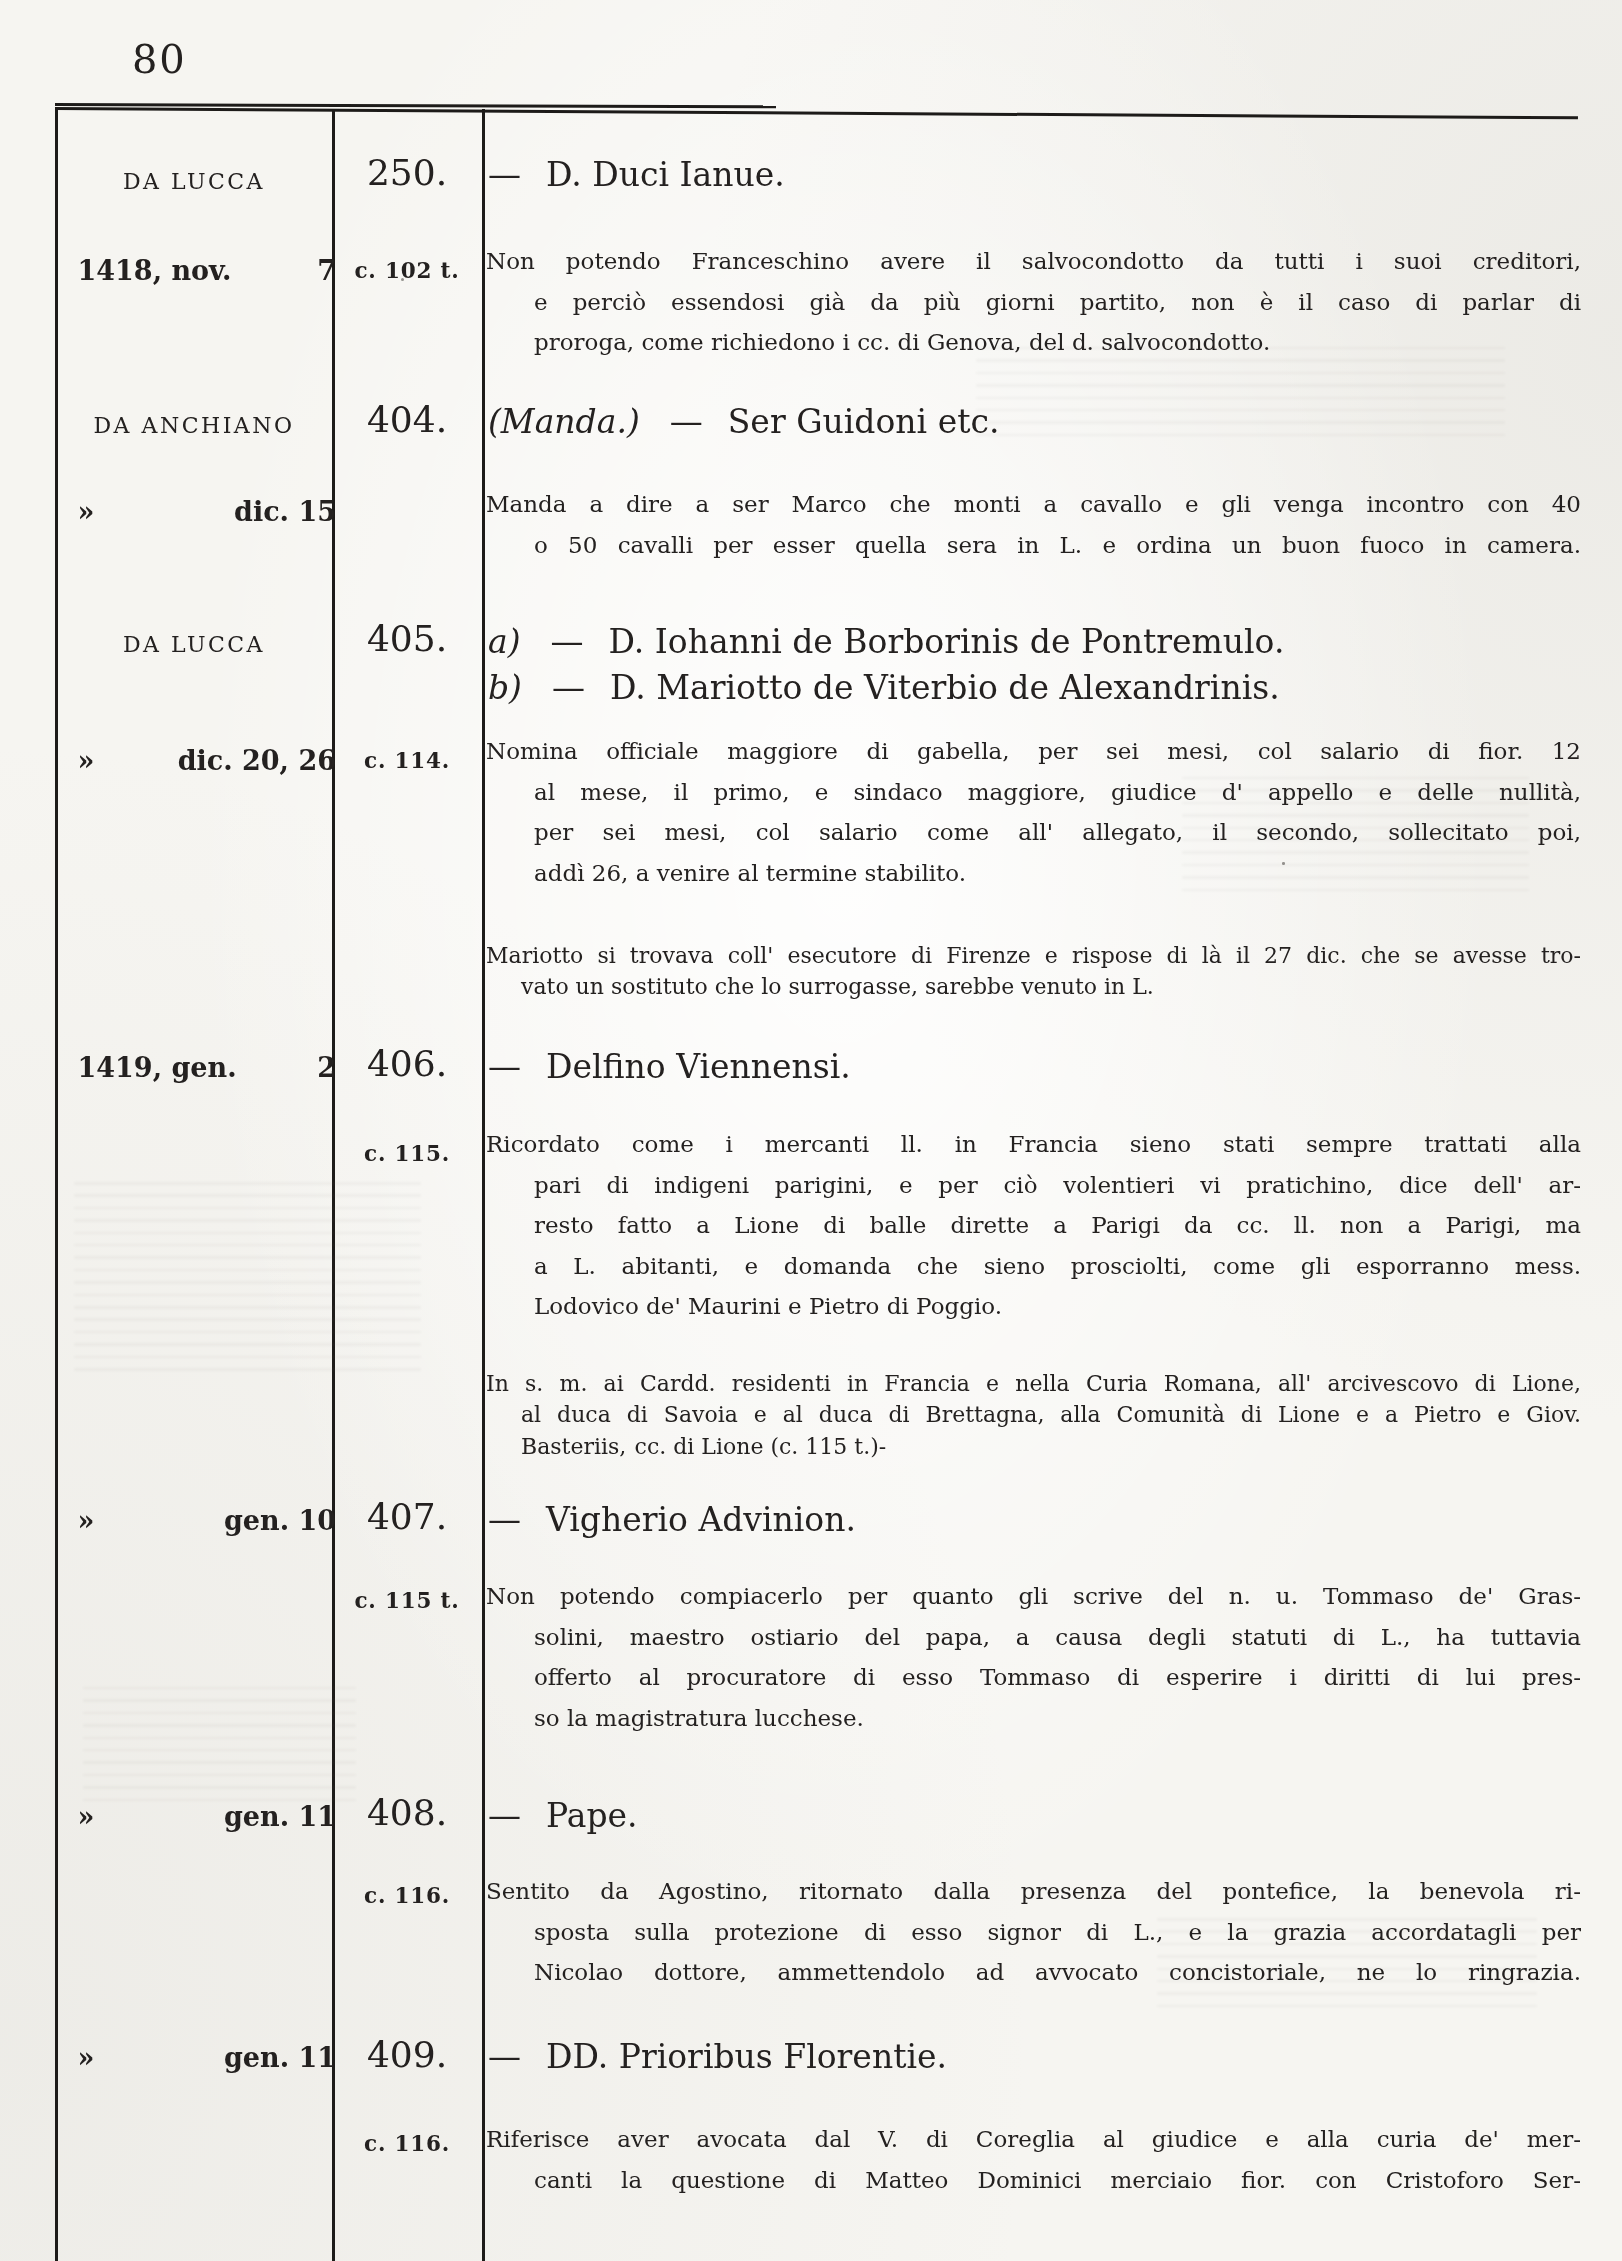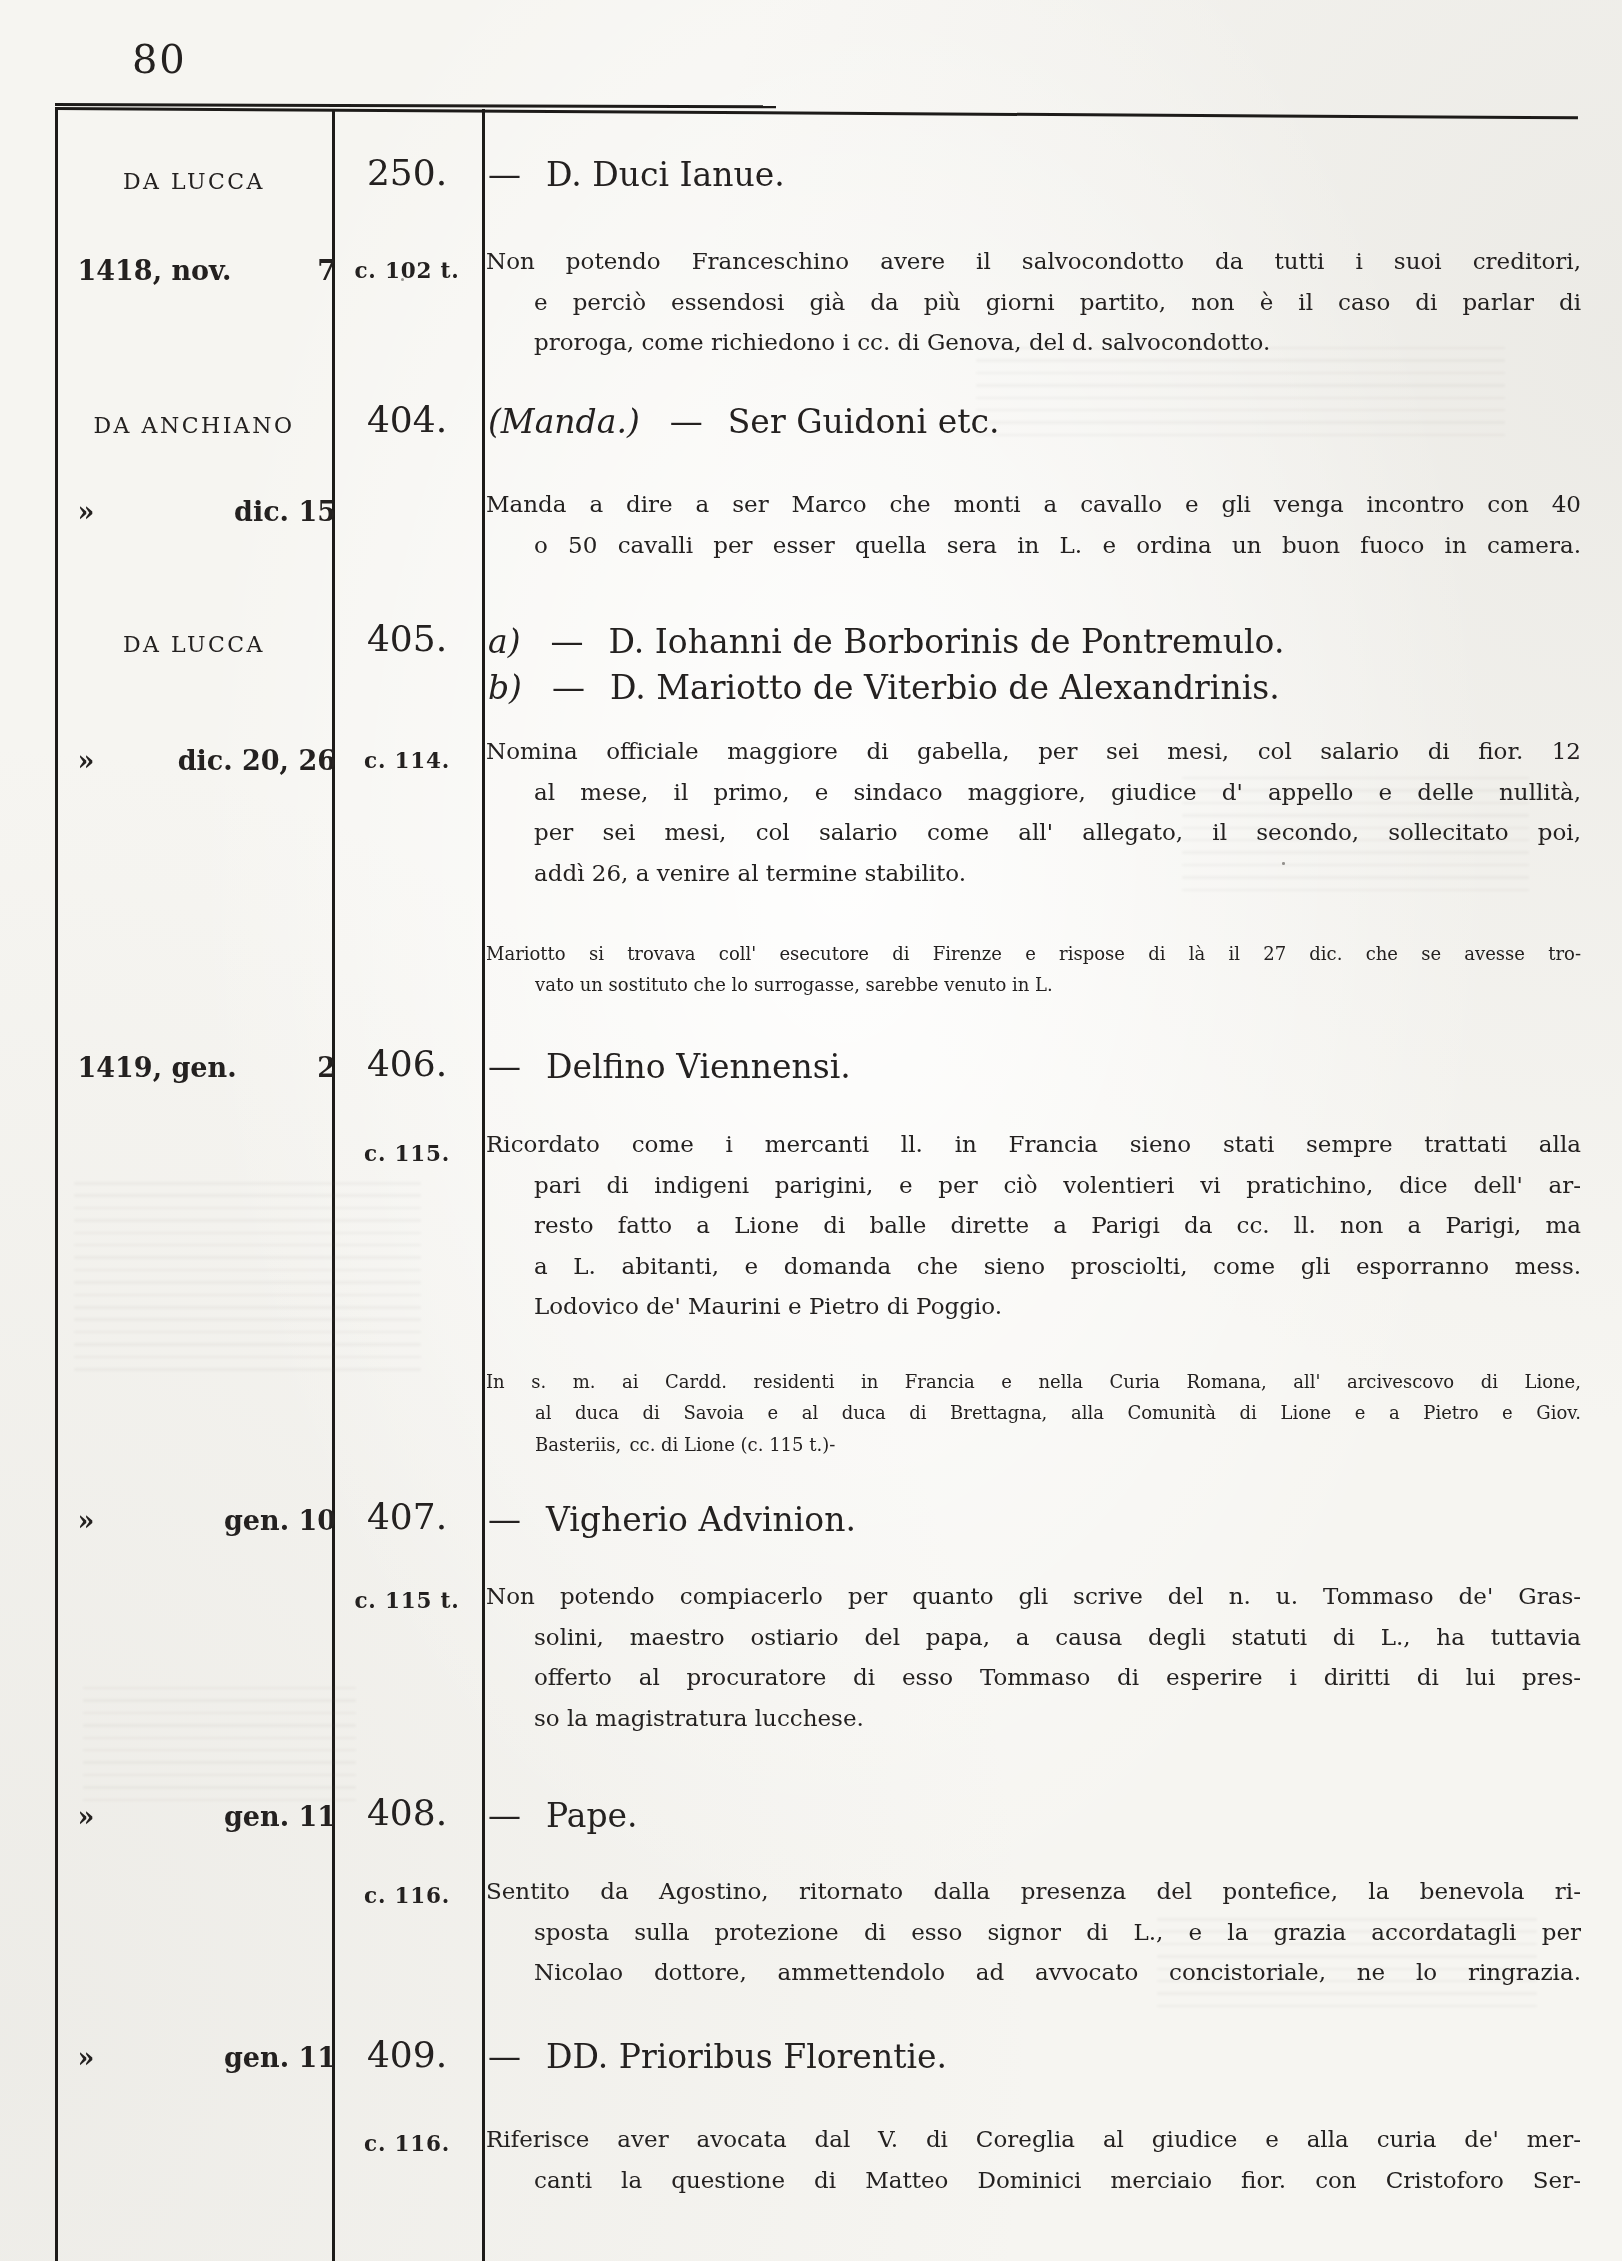--- a/index.html
+++ b/index.html
@@ -18,25 +18,25 @@
   .pageno{font-size:40px;letter-spacing:1.7px}
   .place{width:276px;text-align:center;font-size:22px;letter-spacing:2.5px;white-space:nowrap}
   .num{width:150px;text-align:center;font-size:36px}
   .folio{width:150px;text-align:center;font-size:21.5px;font-weight:bold;letter-spacing:0.8px;white-space:nowrap}
   .date{width:318px;display:flex;justify-content:space-between;align-items:baseline;
         font-weight:bold;font-size:27px;padding:0 38px 0 21.5px;box-sizing:border-box;white-space:nowrap}
   .title{font-size:33px;white-space:nowrap;left:488px}
   .t-pre:not(:empty){font-style:italic;margin-right:30px}
   .t-dash{margin-right:25px}
   .bl{left:486px;width:1095px;font-size:23px;box-sizing:border-box}
-  .nl{left:486px;width:1095px;font-size:18px;box-sizing:border-box}
+  .nl{left:486px;width:1095px;font-size:22px;box-sizing:border-box}
   .j{text-align:justify;text-align-last:justify}
   .last{text-align:left}
   .ind{padding-left:48px}
-  .nind{padding-left:49px}
+  .nind{padding-left:35px}
   .n-it:not(:empty){margin-right:8.3px}
   .ghost{position:absolute;pointer-events:none;opacity:.38;filter:blur(1.3px);
     background:repeating-linear-gradient(180deg, rgba(125,122,114,.16) 0 2.5px, rgba(125,122,114,0) 2.5px 12.4px)}
   .speck{position:absolute;background:rgba(70,66,60,.55);border-radius:50%}
 </style>
 </head>
 <body>
 
 <div class="abs pageno" style="left:132px;top:36px">80</div>
 

